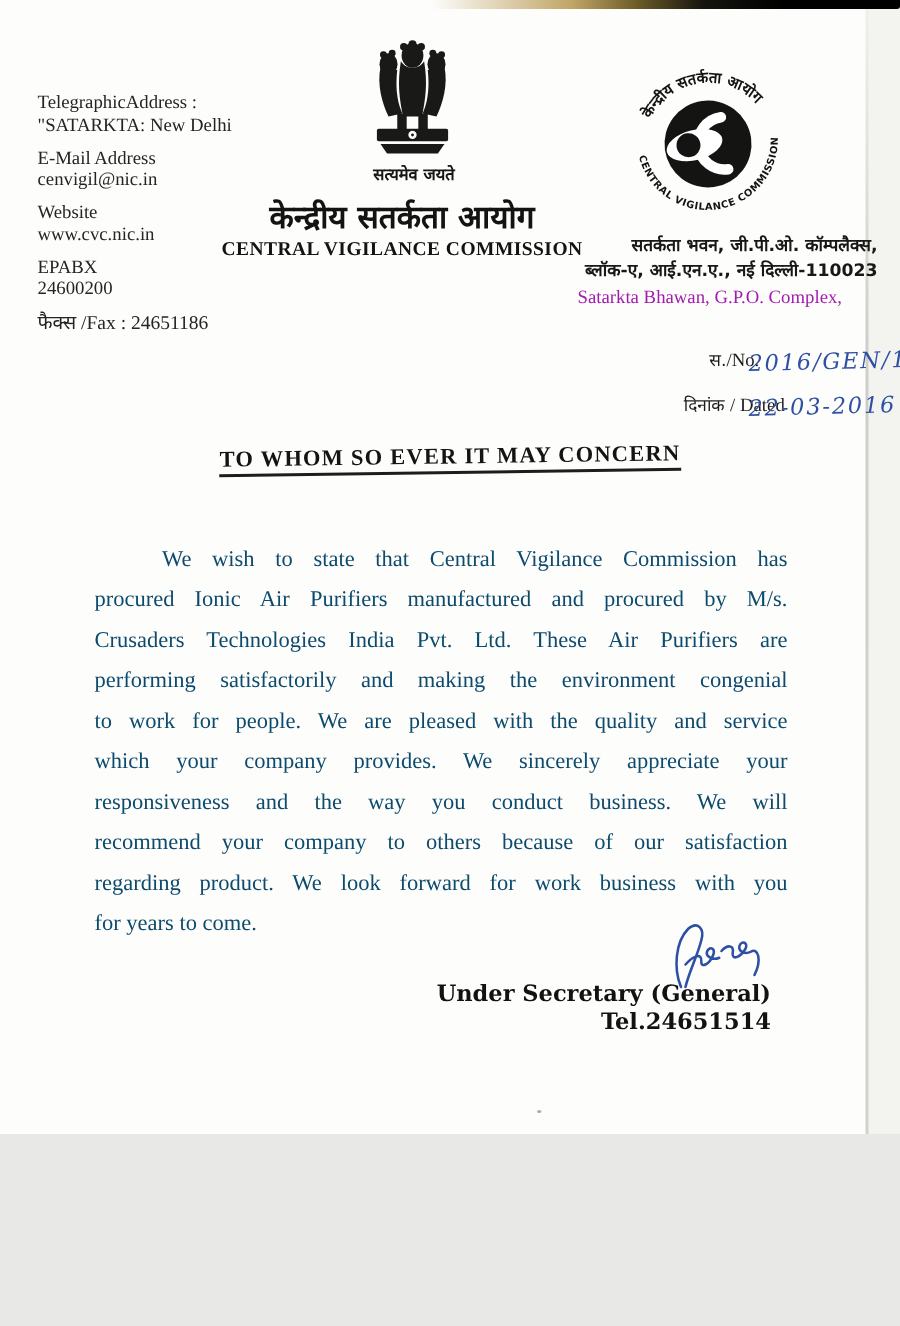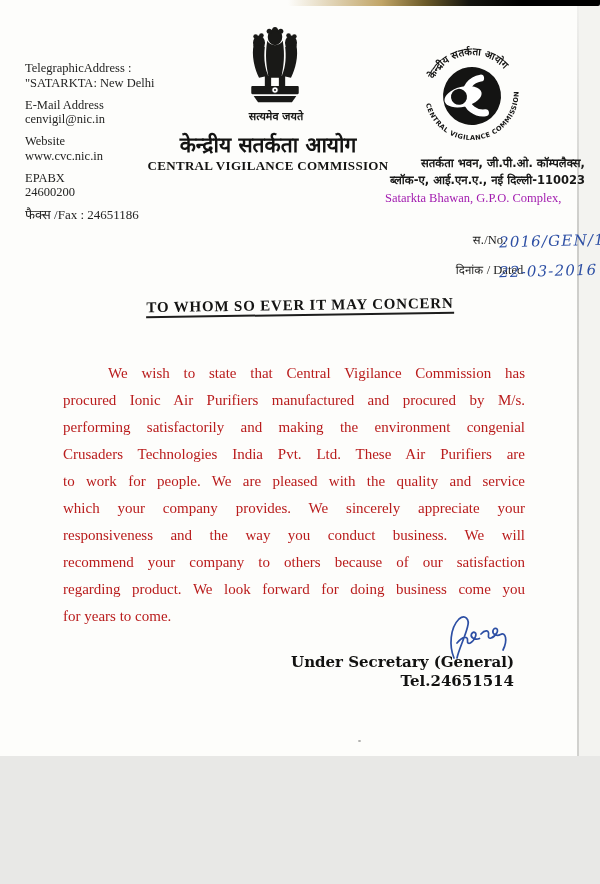--- a/index.html
+++ b/index.html
@@ -53,21 +53,21 @@
   .hand { position:absolute; left:8px; bottom:-2px; font-family:"DejaVu Serif", serif; font-style:italic;
     font-size:15px; letter-spacing:1.2px; color:#2d4fa4; white-space:nowrap; transform:rotate(-1.5deg); }
 
   
   .subject { position:absolute; left:0; top:296px; width:600px; text-align:center; transform:rotate(-0.8deg); }
   .subject span { font-weight:bold; font-size:15px; letter-spacing:0.8px; color:#141413;
     border-bottom:2px solid #1d1d1c; padding-bottom:1px; }
 
   
   .body-text { position:absolute; left:63px; top:360px; width:462px;
-    font-size:15px; line-height:27px; color:#b91c1c; }
+    font-size:15px; line-height:27px; color:#0c4a6e; }
   .bl { text-align:justify; text-align-last:justify; }
   .bl.first { text-indent:45px; }
   .bl.last { text-align-last:left; }
 
   
   .sig-svg { position:absolute; left:446px; top:612px; }
   .sig-block { position:absolute; right:86px; top:653px; text-align:right;
     font-family:"DejaVu Serif", serif; font-weight:bold; font-size:15px; line-height:18.5px; color:#121211; }
 </style>
 </head>
@@ -173,27 +173,27 @@
     </span>
   </div>
 
   <div class="subject">
     <span>TO WHOM SO EVER IT MAY CONCERN</span>
   </div>
 
   <div class="body-text">
     <div class="bl first">We wish to state that Central Vigilance Commission has</div>
     <div class="bl">procured Ionic Air Purifiers manufactured and procured by M/s.</div>
+    <div class="bl">Crusaders Technologies India Pvt. Ltd.  These Air Purifiers are</div>
     <div class="bl">performing satisfactorily and making the environment congenial</div>
-    <div class="bl">Crusaders Technologies India Pvt. Ltd.  These Air Purifiers are</div>
     <div class="bl">to work for people.  We are pleased with the quality and service</div>
     <div class="bl">which your company provides. We sincerely appreciate your</div>
     <div class="bl">responsiveness and the way you conduct business.  We will</div>
     <div class="bl">recommend your company to others because of our satisfaction</div>
-    <div class="bl">regarding product.  We look forward for doing business come you</div>
+    <div class="bl">regarding product.  We look forward for work business with you</div>
     <div class="bl last">for years to come.</div>
   </div>
 
   <div class="sig-svg">
     <svg width="66" height="52" viewBox="0 0 66 52" aria-hidden="true">
       <path fill="none" stroke="#2d4fa4" stroke-width="1.7" stroke-linecap="round" d="M8,46 C3,34 4,16 13,7 C19,2 24,7 21.5,15 C19,25 13,37 11,46
            M11,31 C17,24 22,24 21.5,28.5 C21,34 27,31 29.5,24.5 C31,20.5 27.5,18.5 25.5,22 C24,25.5 29,28.5 33.5,26.5
            M35,22 C39,17.5 43.5,18 42.5,23 C41.5,28.5 47.5,26.5 51,20.5 C53,16.5 48.5,14.5 47,18.5 C46,22.5 51,24.5 54.5,22.5 C59.5,19.5 62,28 57,38"></path>
     </svg>
   </div>

